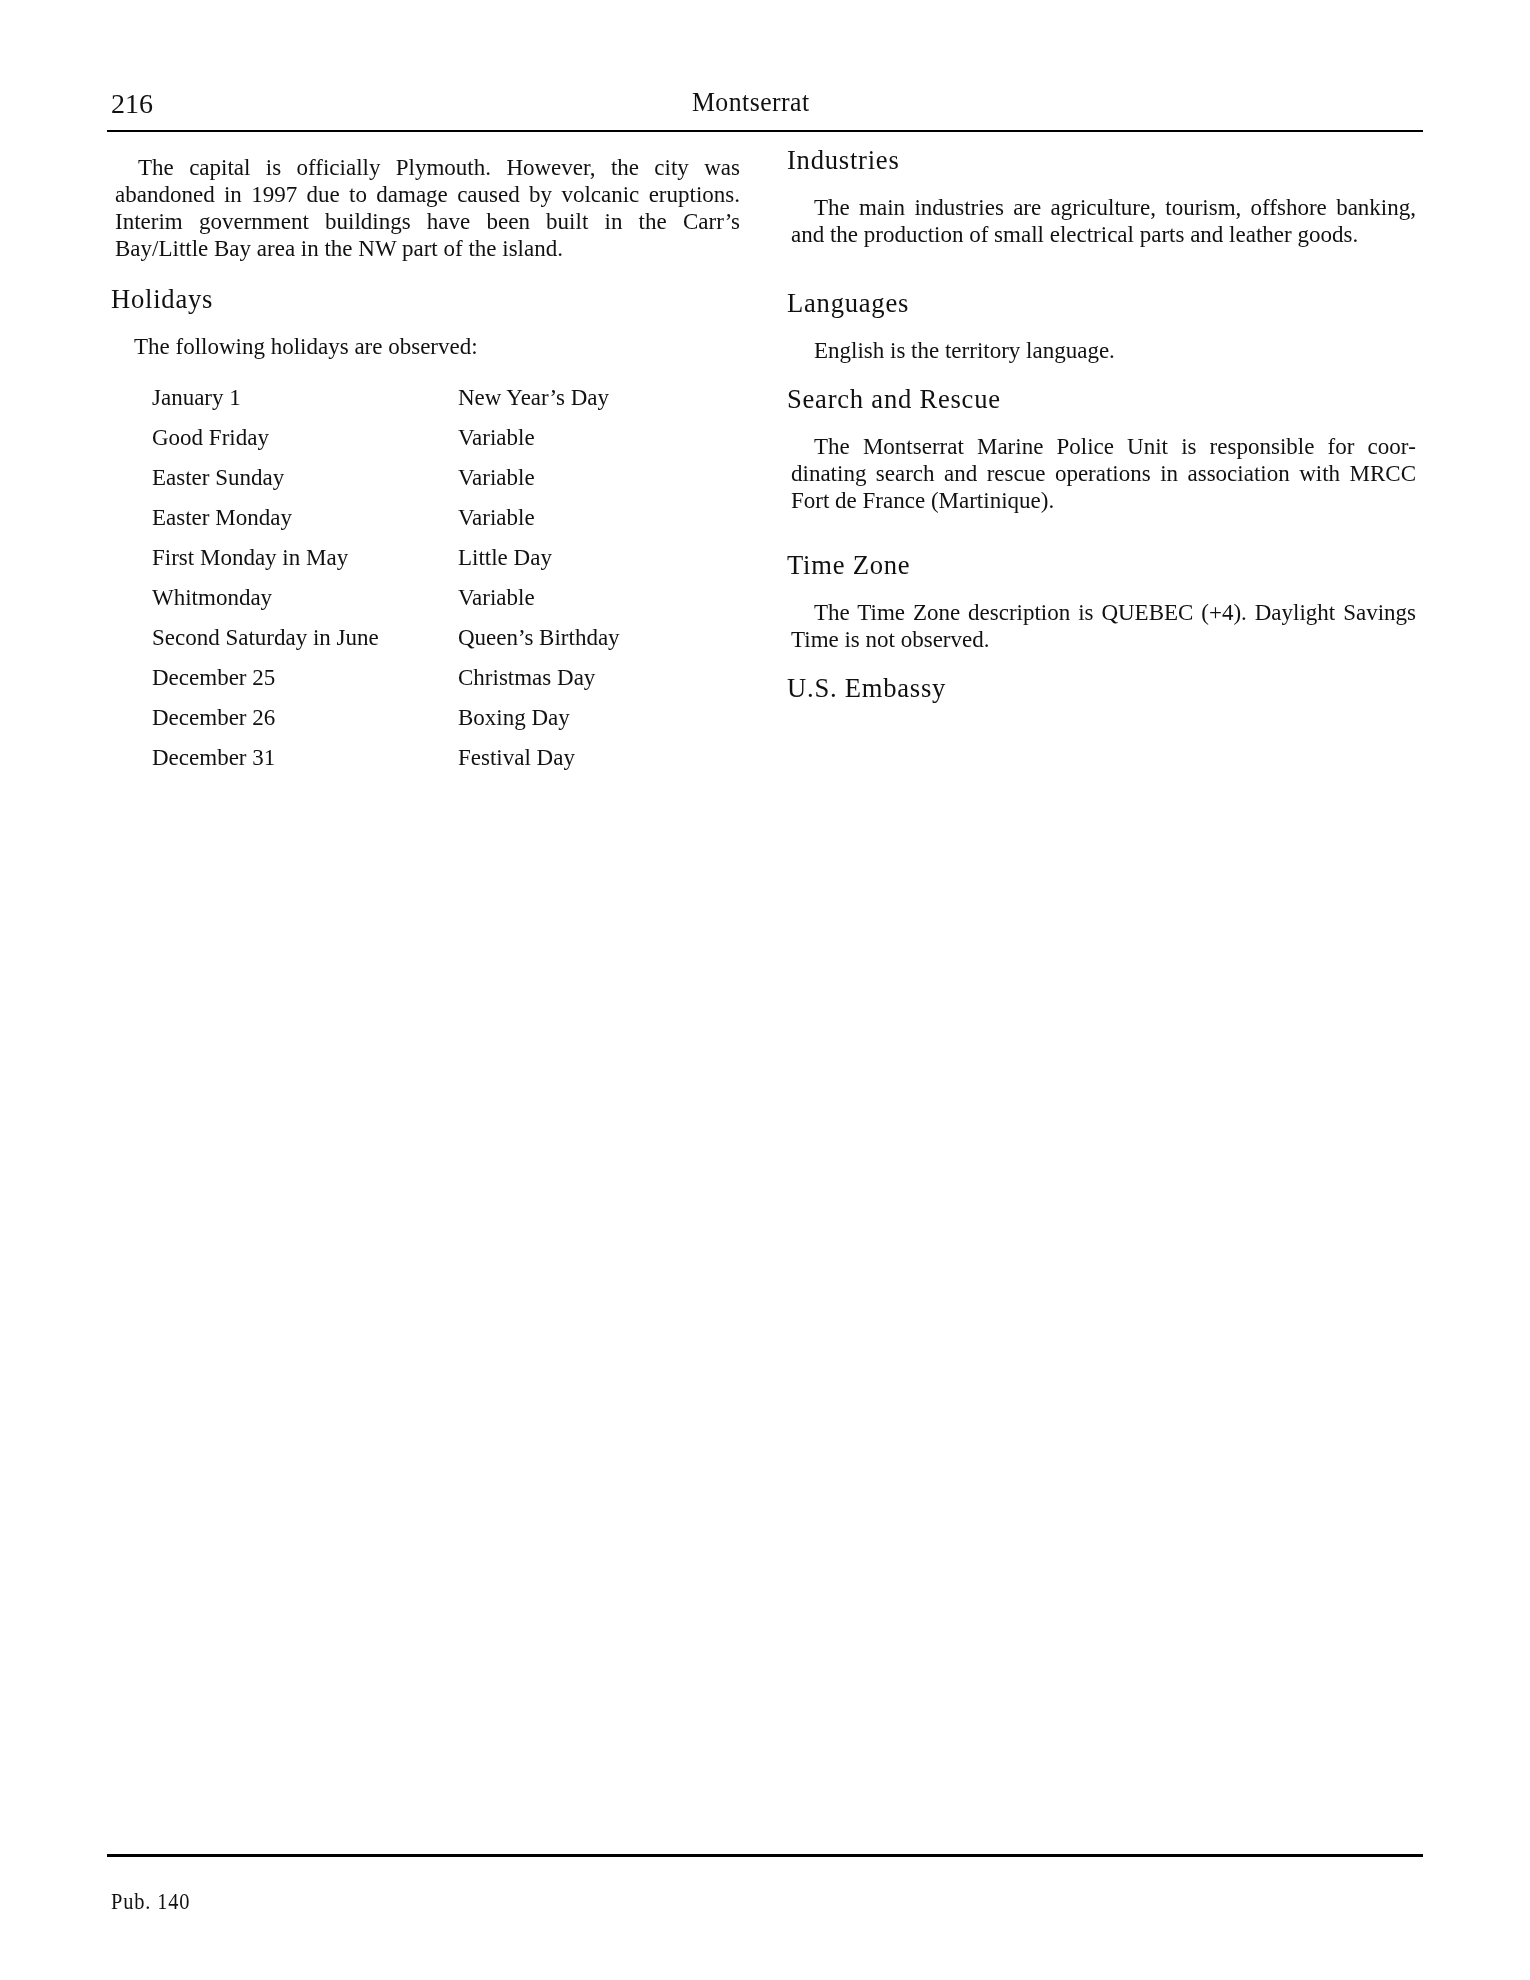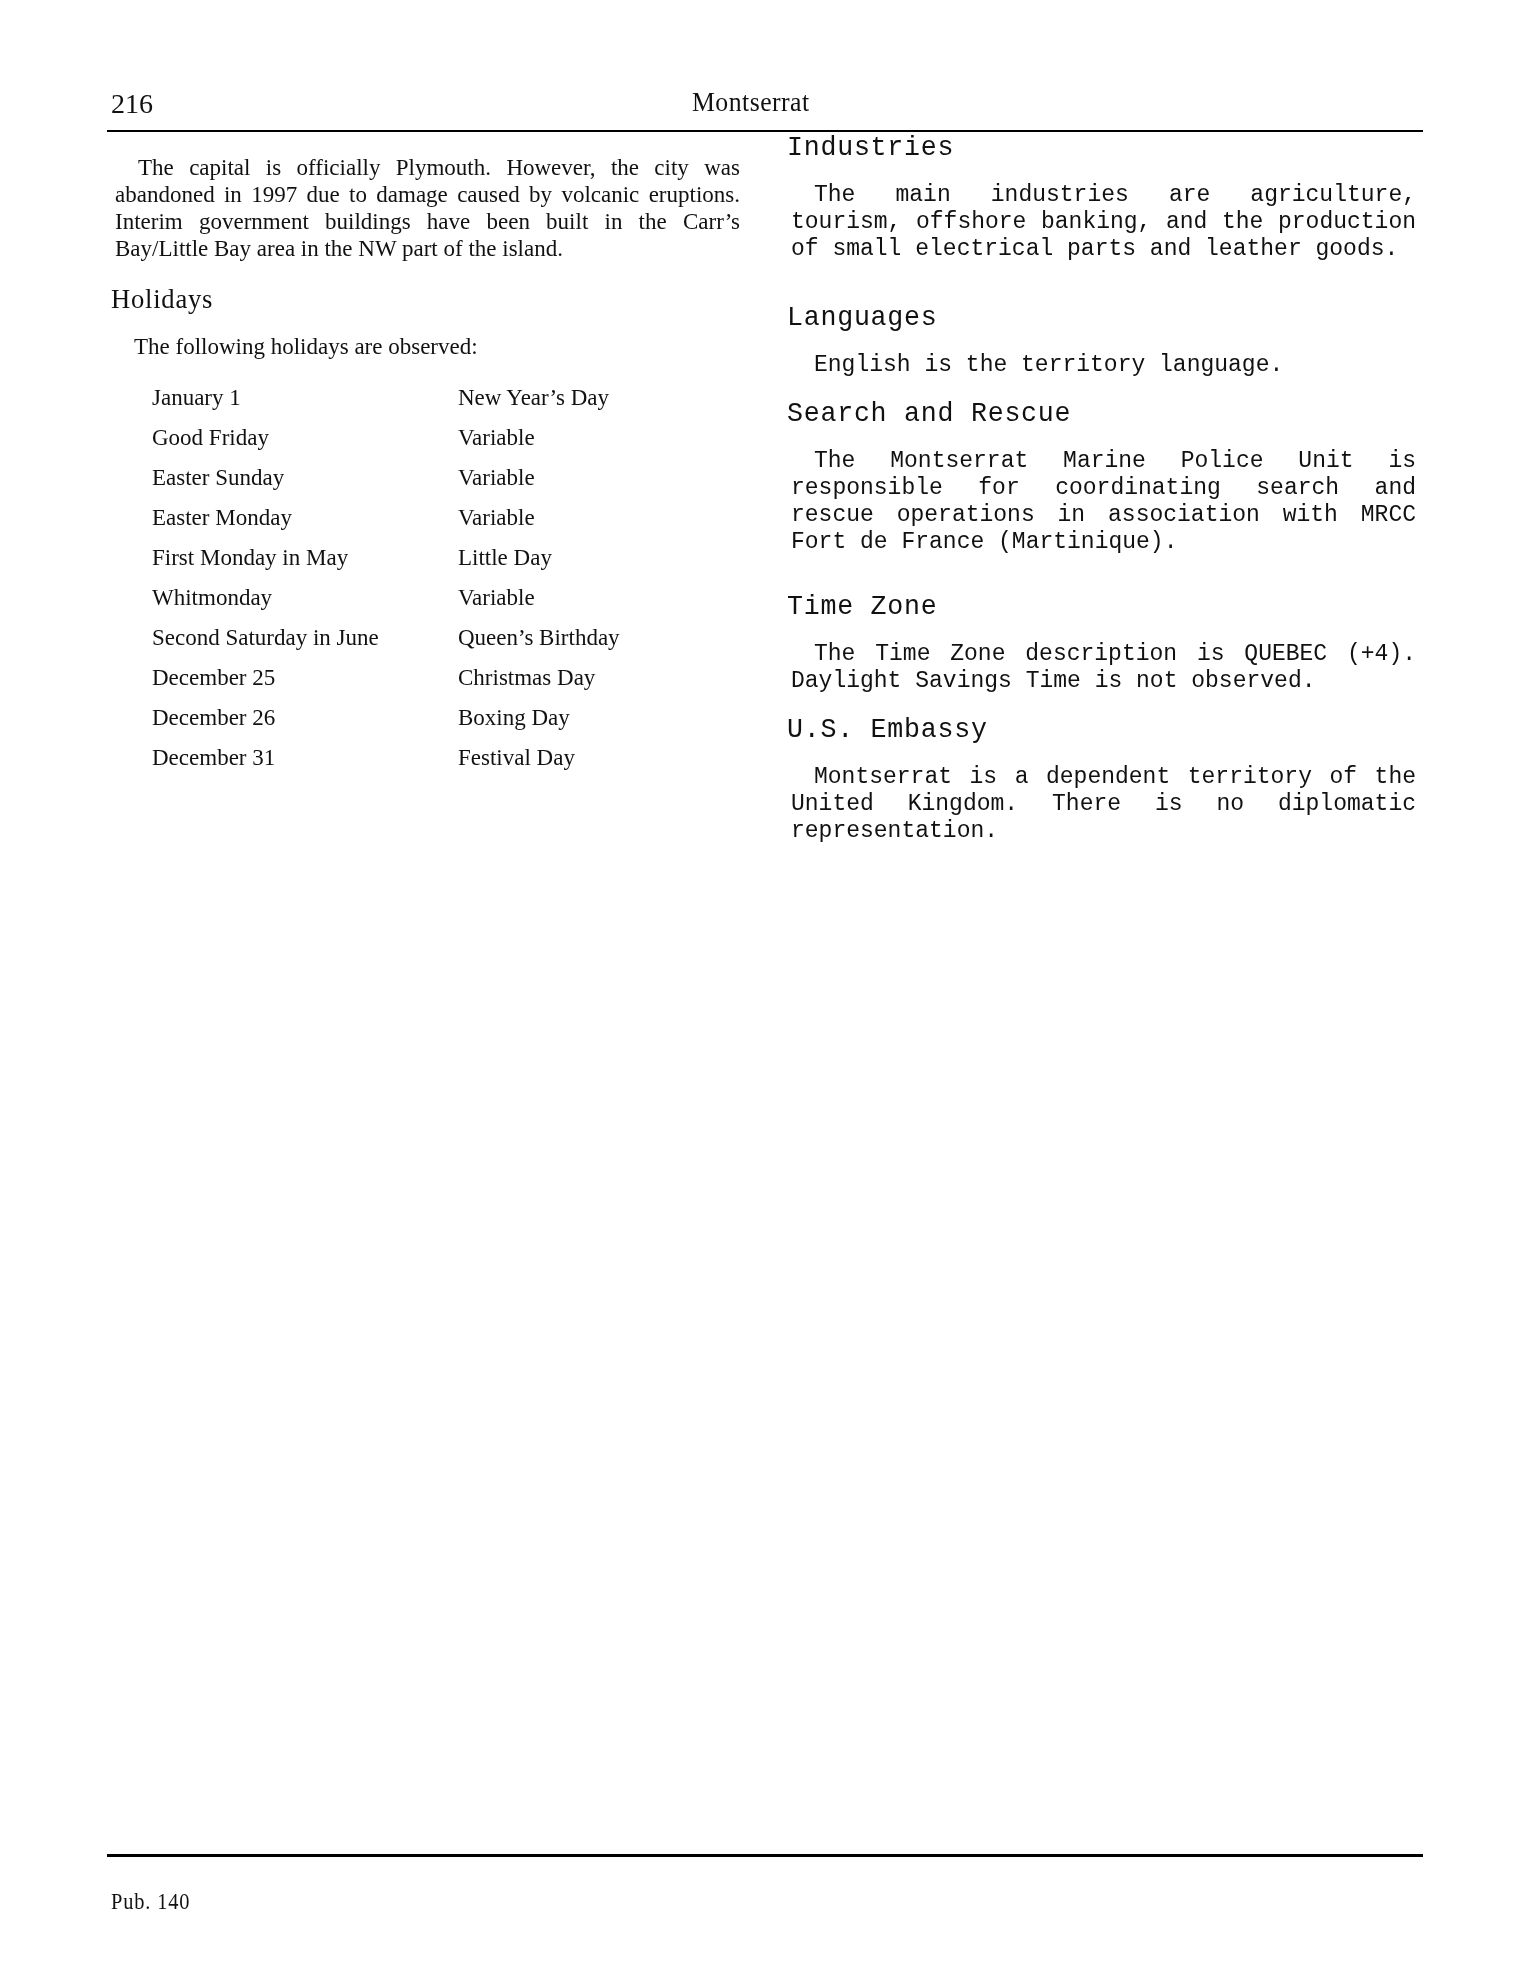--- a/index.html
+++ b/index.html
@@ -62,22 +62,21 @@
       position: absolute;
       top: 150px;
     }
     .col-left {
       left: 111px;
       width: 633px;
     }
     .col-right {
       left: 787px;
       width: 633px;
-      top: 131px;
-      font-family: Liberation Mono, monospace;
+      top: 143px;
     }
     p.body {
       margin: 4px;
       font-size: 23px;
       line-height: 27px;
       text-align: justify;
       text-indent: 23px;
       hyphens: manual;
     }
     h2.section {
@@ -178,17 +177,16 @@
   <h2 class="section" style="margin-top:38px;">Languages</h2>
   <p class="body" style="margin-top:17px;">English is the territory language.</p>
 
   <h2 class="section" style="margin-top:18px;">Search and Rescue</h2>
   <p class="body" style="margin-top:17px;">The Montserrat Marine Police Unit is responsible for coor­dinating search and rescue operations in association with MRCC Fort de France (Martinique).</p>
 
   <h2 class="section" style="margin-top:34px;">Time Zone</h2>
   <p class="body" style="margin-top:17px;">The Time Zone description is QUEBEC (+4). Daylight Sav­ings Time is not observed.</p>
 
   <h2 class="section" style="margin-top:18px;">U.S. Embassy</h2>
-  <p class="body" style="margin-top:17px;">Montserrat is a dependent territory of the United Kingdom. There is no diplomatic representation.</p>
 </div>
 
 <div class="footer-rule"></div>
 <div class="footer-text">Pub. 140</div>
 
 </body></html>

